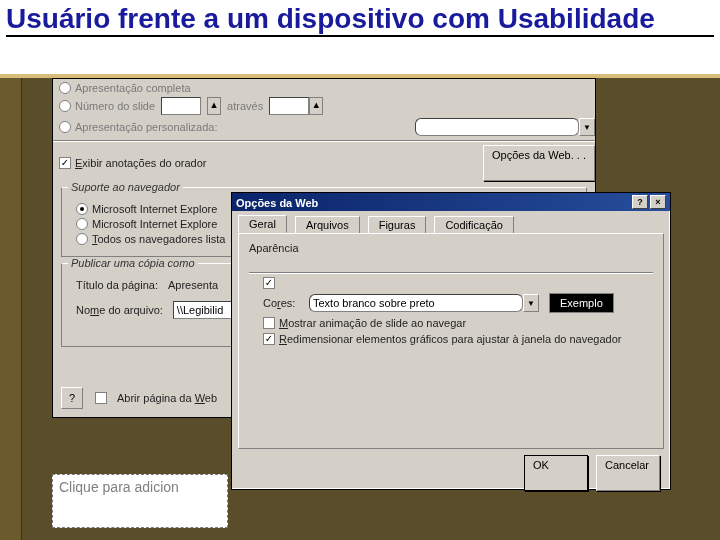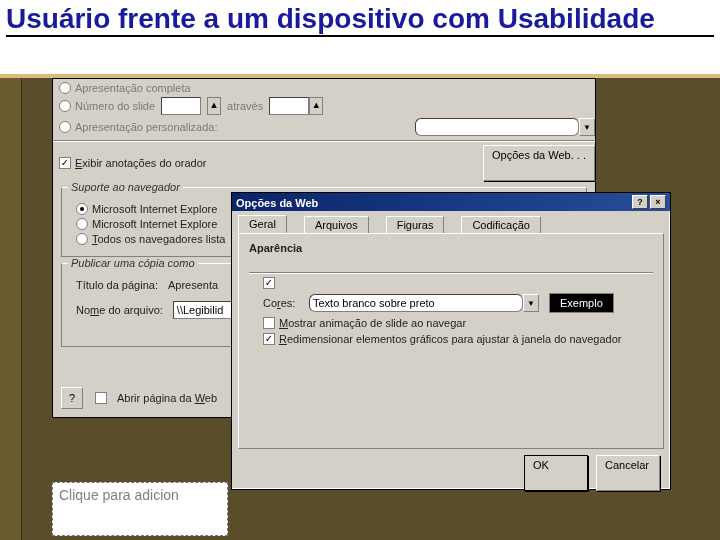--- a/index.html
+++ b/index.html
@@ -160,21 +160,21 @@
     border-right-color: #404040;
     border-bottom-color: #404040;
     color: #000;
     font-size: 9px; font-weight: bold;
     display: flex; align-items: center; justify-content: center;
     margin-left: 2px;
   }
   .tabstrip {
     display: flex;
     padding: 4px 6px 0 6px;
-    gap: 17px;
+    gap: 8px;
   }
   .tab {
     border: 1px solid #808080;
     border-top-color: #fff; border-left-color: #fff;
     border-bottom: none;
     padding: 2px 10px;
     background: #d4d0c8;
     position: relative;
     top: 1px;
   }
@@ -185,30 +185,30 @@
     top: 0;
   }
   .tabbody {
     border: 1px solid #808080;
     border-top-color: #fff; border-left-color: #fff;
     margin: 0 6px;
     height: 216px;
     padding: 8px 10px;
     position: relative;
   }
-  .section-label { color: #222; margin-bottom: 18px; font-weight: bold; }
+  .section-label { color: #222; margin-bottom: 18px; }
   .webopt-row { display: flex; align-items: center; margin: 4px 0 4px 14px; }
   .btnrow {
     display: flex; justify-content: flex-end;
     gap: 8px;
     padding: 6px 10px;
   }
   .footer-note {
     position: absolute;
-    left: 52px; bottom: 4px;
+    left: 52px; bottom: 12px;
     width: 176px; height: 54px;
     background: #fff;
     border: 1px dashed #777;
     color: #808080;
     padding: 4px 6px;
     font-size: 14px;
   }
 </style>
 </head>
 <body>

